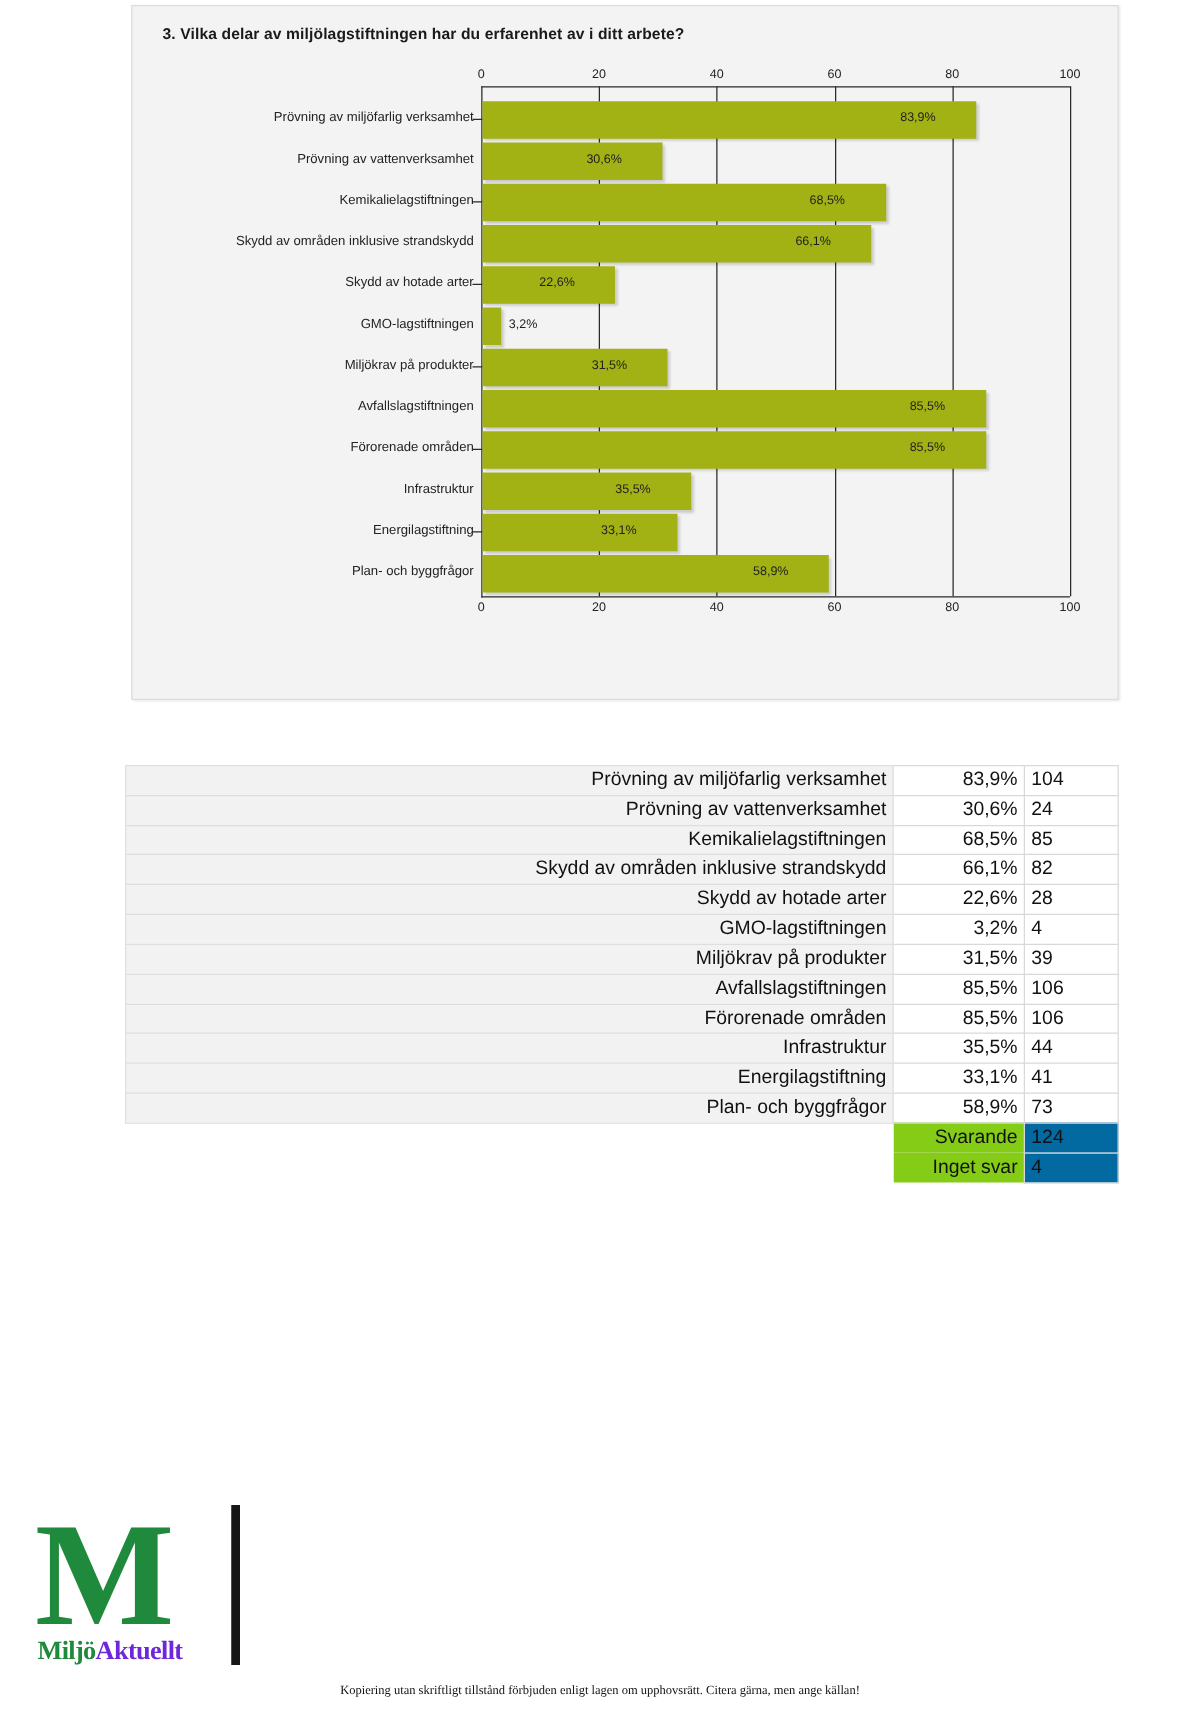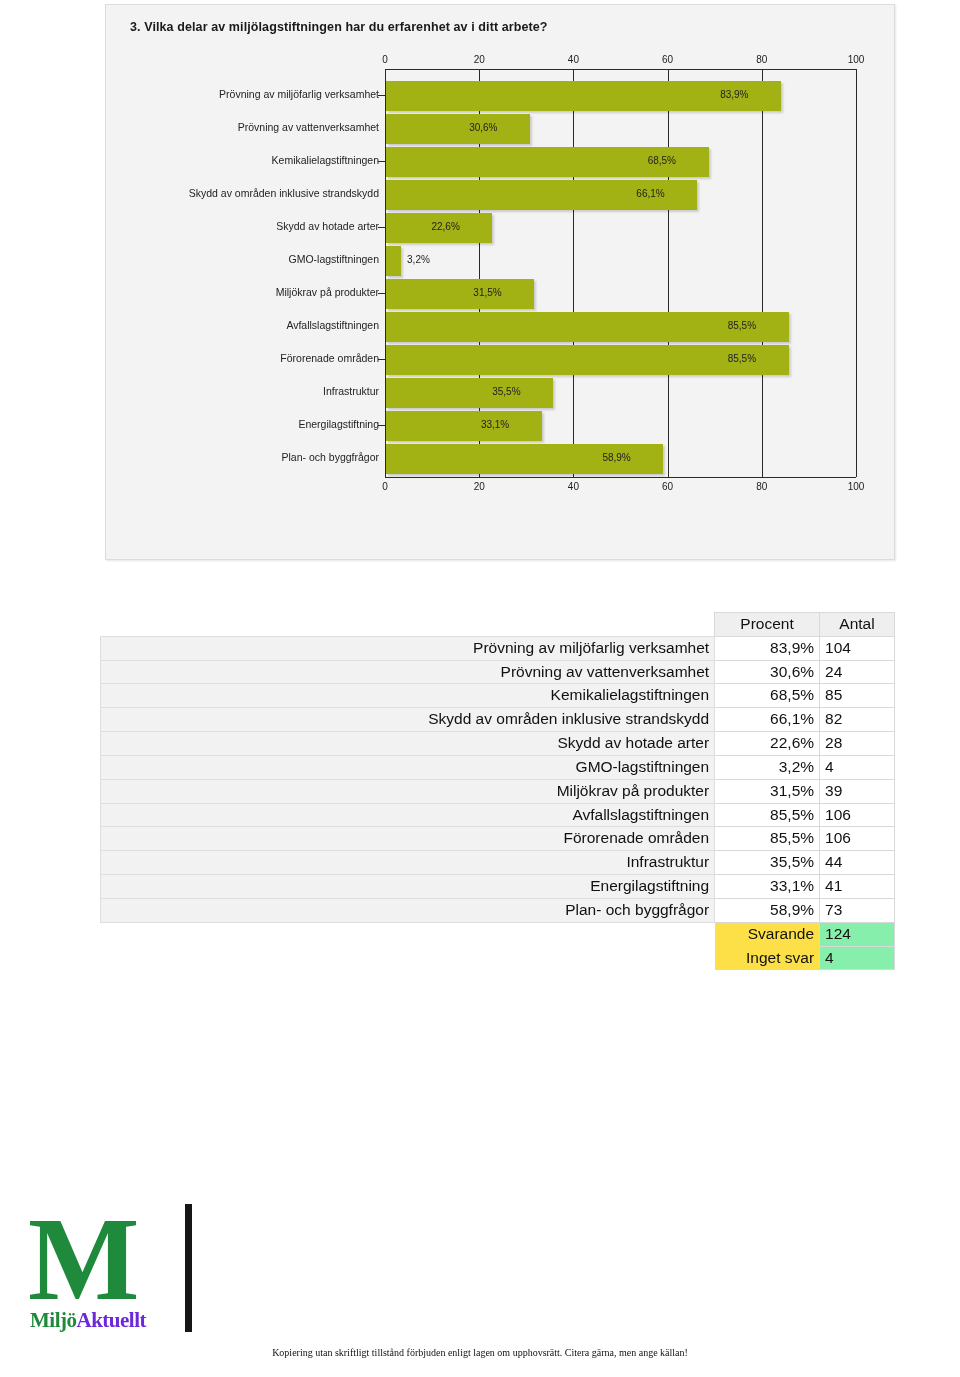--- a/index.html
+++ b/index.html
@@ -130,22 +130,22 @@
   .c-cnt   { text-align: left; width: 75px; }
 
   .hdr td { background: #efefef; border: 1px solid #d9d9d9; text-align: center; }
   .hdr .c-label { background: #ffffff; border: none; }
 
   .drow .c-label { background: #f2f2f2; border: 1px solid #dedede; }
   .drow .c-pct   { background: #ffffff; border: 1px solid #d9d9d9; }
   .drow .c-cnt   { background: #ffffff; border: 1px solid #d9d9d9; }
 
   .srow .c-label { background: #ffffff; border: none; text-align: right; }
-  .srow .c-pct   { background: #fde047; border: none; text-align: right; }
-  .srow .c-cnt   { background: #86efac; border: 1px solid #d9d9d9; }
+  .srow .c-pct   { background: #84cc16; border: none; text-align: right; }
+  .srow .c-cnt   { background: #0369a1; border: 1px solid #d9d9d9; }
   .srow .c-pct.sum-label { text-align: right; }
 
   
   #logo {
     position: absolute;
     left: 28px; top: 1196px;
     width: 450px; height: 140px;
   }
   #logo-m {
     position: absolute;
@@ -297,25 +297,20 @@
             <div class="cat-label">Plan- och byggfrågor</div>
             <div class="bar" style="width: 277.419px; background: rgb(162, 177, 20); height: 30px;"></div>
             <div class="bar-value" style="left: 496.419px;">58,9%</div>
           </div>
         </div>
     </div>
   </div>
 
   <table id="result-table">
     <tbody id="table-body">
-        <tr class="hdr">
-          <td class="c-label"></td>
-          <td class="c-pct">Procent</td>
-          <td class="c-cnt">Antal</td>
-        </tr>
         <tr class="drow">
           <td class="c-label">Prövning av miljöfarlig verksamhet</td>
           <td class="c-pct">83,9%</td>
           <td class="c-cnt">104</td>
         </tr>
         <tr class="drow">
           <td class="c-label">Prövning av vattenverksamhet</td>
           <td class="c-pct">30,6%</td>
           <td class="c-cnt">24</td>
         </tr>

